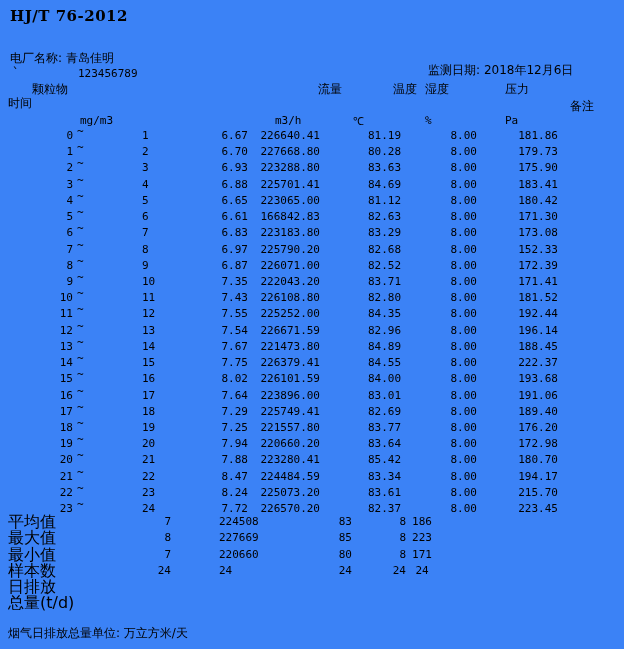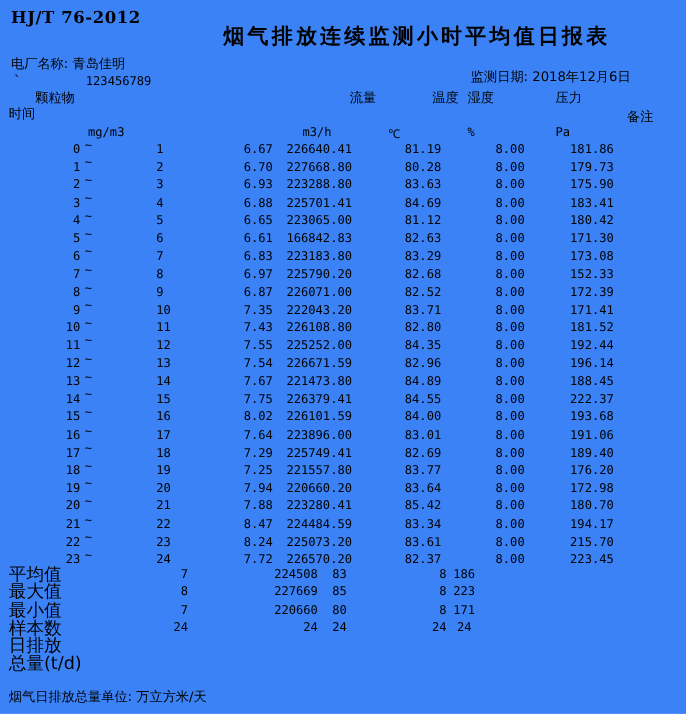--- a/index.html
+++ b/index.html
@@ -62,34 +62,33 @@
   .c-press { left: 498px; width: 60px; text-align: right; }
 
   .summary-container { position: absolute; left: 0; top: 514px; width: 624px; }
   .summary-row { position: relative; height: 16.3px; }
   .s-label {
     position: absolute; left: 8px; top: 0;
     font-size: 16px; line-height: 16.3px; white-space: nowrap;
     font-family: "DejaVu Sans", sans-serif;
   }
   .s-v0 { left: 121px; width: 50px; text-align: right; }
-  .s-v1 { left: 219px; width: 70px; text-align: right; }
-  .s-v2 { left: 302px; width: 50px; }
+  .s-v1 { left: 219px; width: 70px; text-align: left; }
+  .s-v2 { left: 302px; width: 50px; text-align: right; }
   .s-v3 { left: 361px; width: 45px; text-align: right; }
   .s-v4 { left: 392px; width: 60px; text-align: center; }
 
   .footer-note { left: 8px; top: 627px; }
 </style>
 </head>
 <body>
 
 <div class="page">
 
   <div class="abs standard-no">HJ/T 76-2012</div>
-  <div class="abs report-title">烟气排放连续监测小时平均值日报表</div>
 
   <div class="abs plant-line cjk"><span>电厂名称:</span> <span>青岛佳明</span></div>
   <div class="abs tick-mark num">`</div>
   <div class="abs plant-code num">123456789</div>
   <div class="abs date-line cjk"><span>监测日期:</span> <span>2018年12月6日</span></div>
 
   <div class="abs h-dust cjk">颗粒物</div>
   <div class="abs h-flow cjk">流量</div>
   <div class="abs h-temp cjk">温度</div>
   <div class="abs h-hum cjk">湿度</div>

